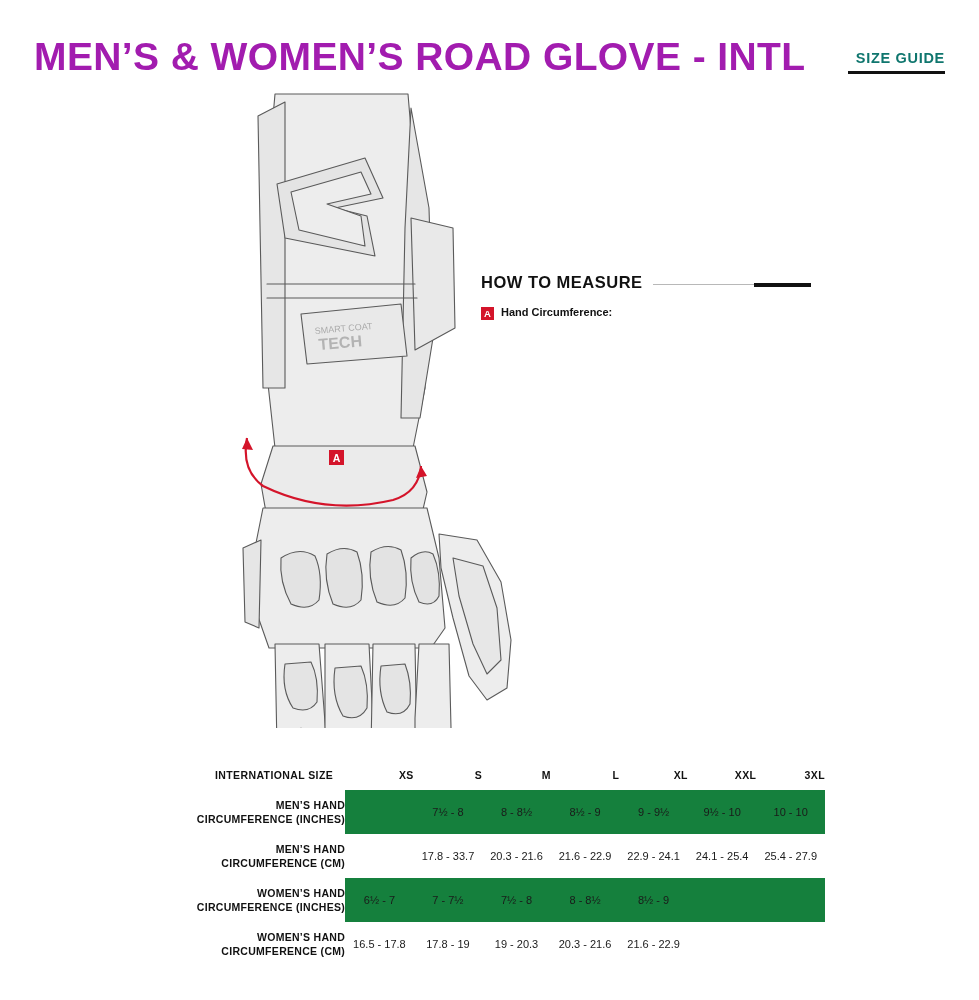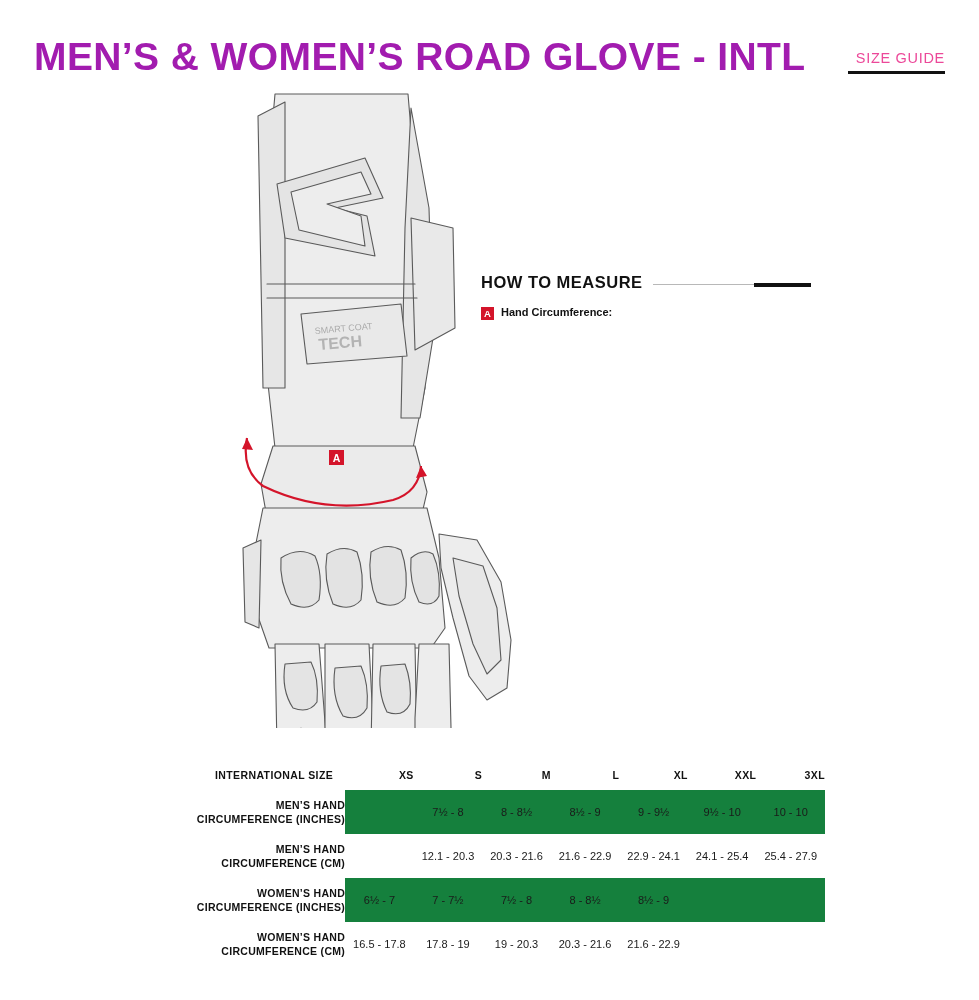--- a/index.html
+++ b/index.html
@@ -36,23 +36,23 @@
     color: #a21caf;
     line-height: 1;
     white-space: nowrap;
   }
   .header-right {
     text-align: right;
     padding-bottom: 2px;
   }
   .header-sub {
     font-size: 14.5px;
-    font-weight: normal;
+    font-weight: bold;
     letter-spacing: 0.7px;
-    color: #ec4899;
+    color: #0f766e;
     line-height: 1;
     margin-bottom: 6px;
   }
   .header-rule {
     width: 97px;
     height: 3px;
     background: #111111;
     margin-left: auto;
   }
 
@@ -311,21 +311,21 @@
         <td class="datacell">9 - 9½</td>
         <td class="datacell">9½ - 10</td>
         <td class="datacell">10 - 10</td>
       </tr>
       <tr class="plain">
         <td class="rowlabel">
           <div>MEN’S HAND</div>
           <div>CIRCUMFERENCE (CM)</div>
         </td>
         <td class="datacell"></td>
-        <td class="datacell">12.1 - 20.3</td>
+        <td class="datacell">17.8 - 33.7</td>
         <td class="datacell">20.3 - 21.6</td>
         <td class="datacell">21.6 - 22.9</td>
         <td class="datacell">22.9 - 24.1</td>
         <td class="datacell">24.1 - 25.4</td>
         <td class="datacell">25.4 - 27.9</td>
       </tr>
       <tr class="shaded">
         <td class="rowlabel">
           <div>WOMEN’S HAND</div>
           <div>CIRCUMFERENCE (INCHES)</div>

